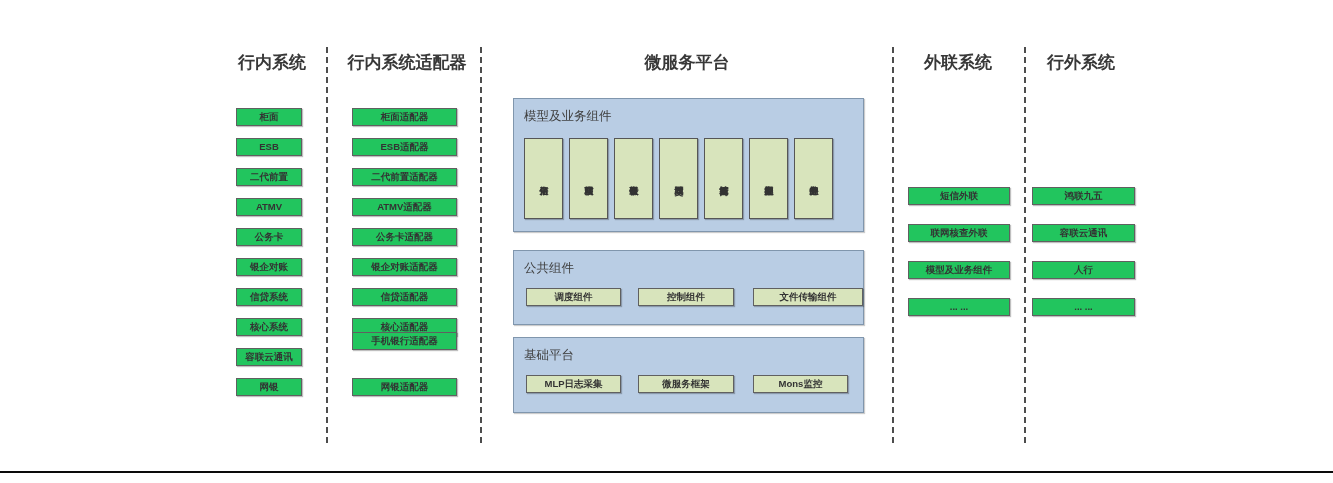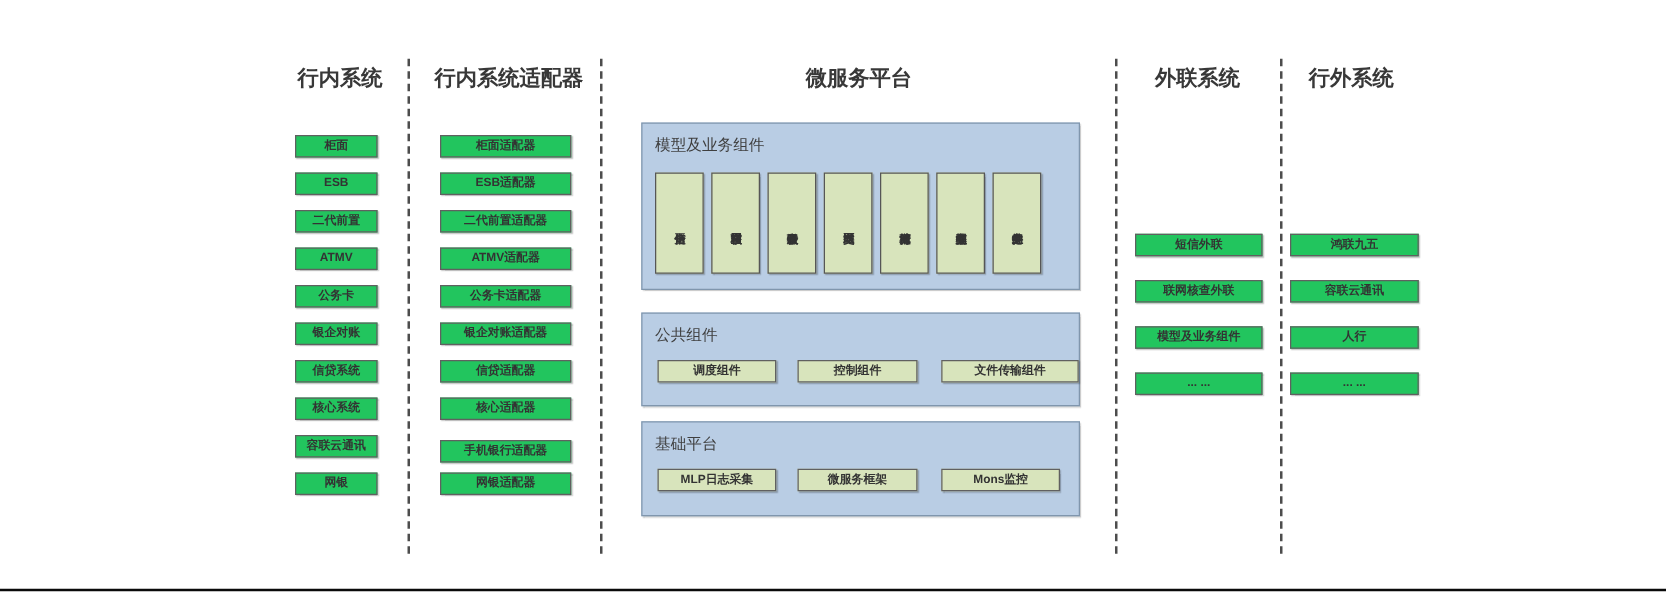--- a/index.html
+++ b/index.html
@@ -144,21 +144,21 @@
   <div class="gbox c1" style="top:378px">网银</div>
 
   <div class="gbox c2" style="top:108px">柜面适配器</div>
   <div class="gbox c2" style="top:138px">ESB适配器</div>
   <div class="gbox c2" style="top:168px">二代前置适配器</div>
   <div class="gbox c2" style="top:198px">ATMV适配器</div>
   <div class="gbox c2" style="top:228px">公务卡适配器</div>
   <div class="gbox c2" style="top:258px">银企对账适配器</div>
   <div class="gbox c2" style="top:288px">信贷适配器</div>
   <div class="gbox c2" style="top:318px">核心适配器</div>
-  <div class="gbox c2" style="top:352px">手机银行适配器</div>
+  <div class="gbox c2" style="top:332px">手机银行适配器</div>
   <div class="gbox c2" style="top:378px">网银适配器</div>
 
   <div class="blue" style="top:98px;height:134px">
     <div class="blabel">模型及业务组件</div>
     <div class="vbox" style="left:10px">
         <span class="vt">短信平台</span>
       </div>
     <div class="vbox" style="left:55px">
         <span class="vt">联网核查</span>
       </div>

